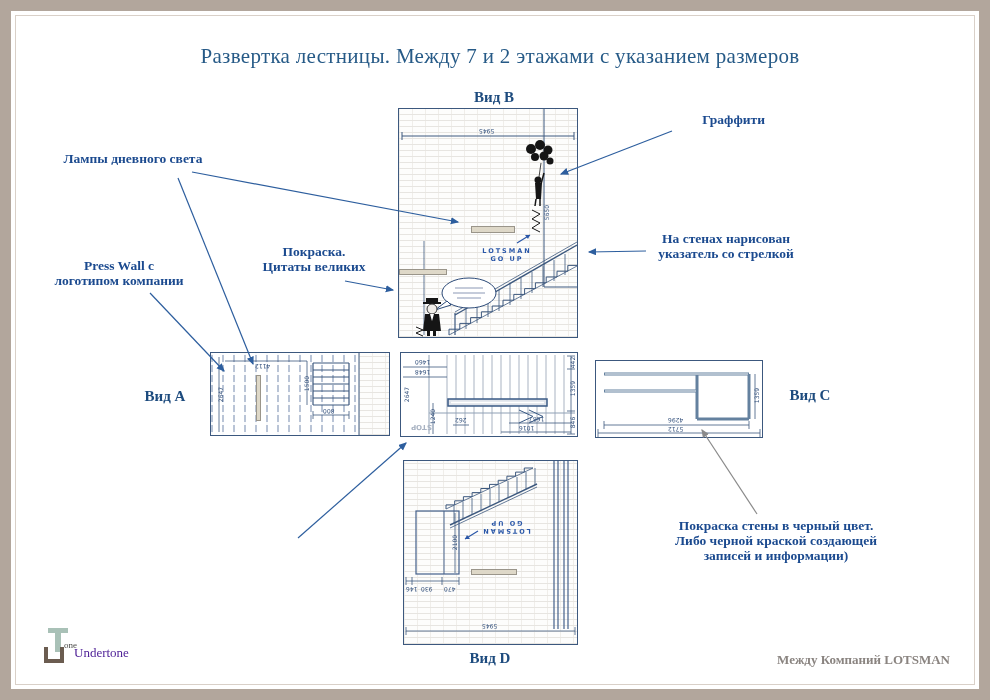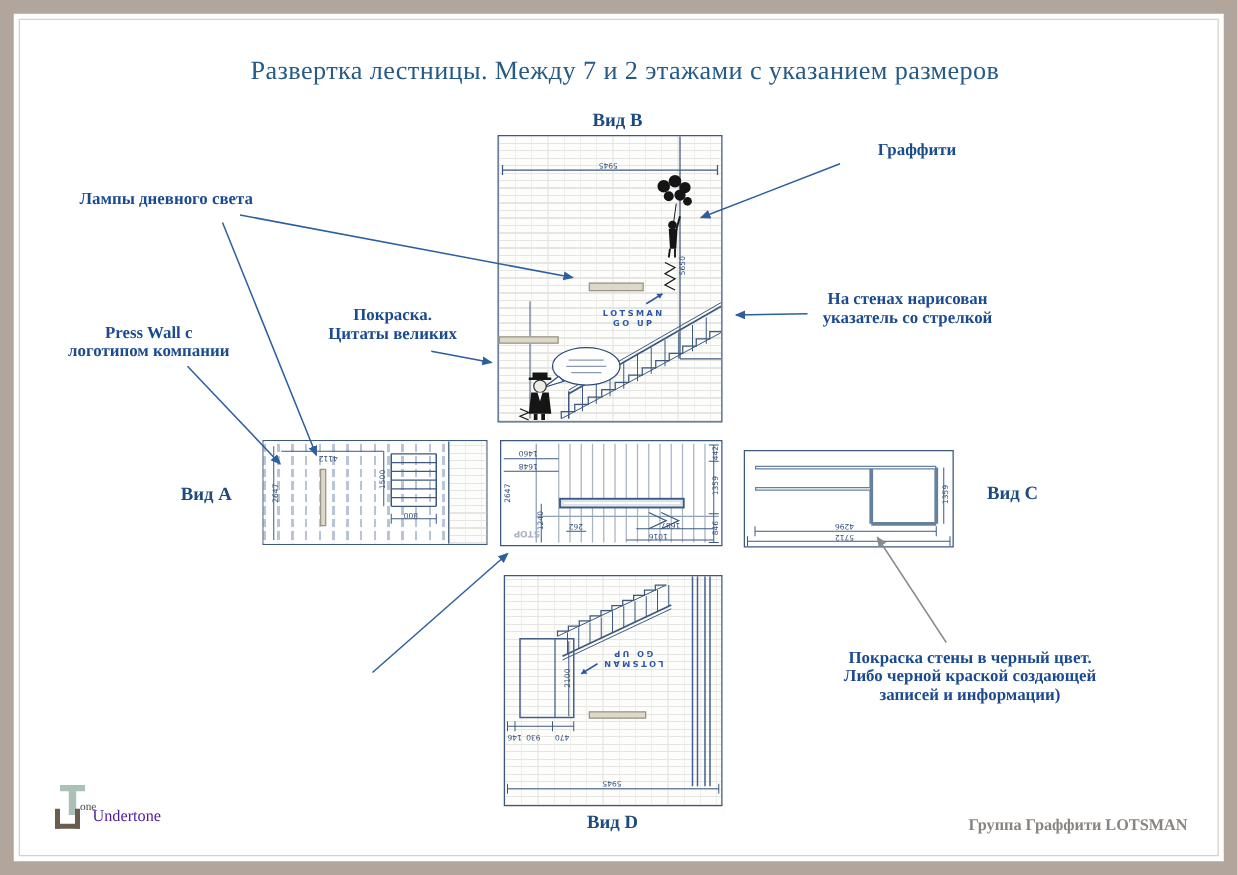--- a/index.html
+++ b/index.html
@@ -347,14 +347,14 @@
   </svg>
 
   <div>
     <div class="logo-t-bar"></div>
     <div class="logo-t-stem"></div>
     <div class="logo-u"></div>
     <div class="logo-one">one</div>
     <div class="logo-undertone">Undertone</div>
   </div>
 
-  <div class="footer">Группа Граффити LOTSMAN</div>
+  <div class="footer">Между Компаний LOTSMAN</div>
 </div>
 
 </body></html>

